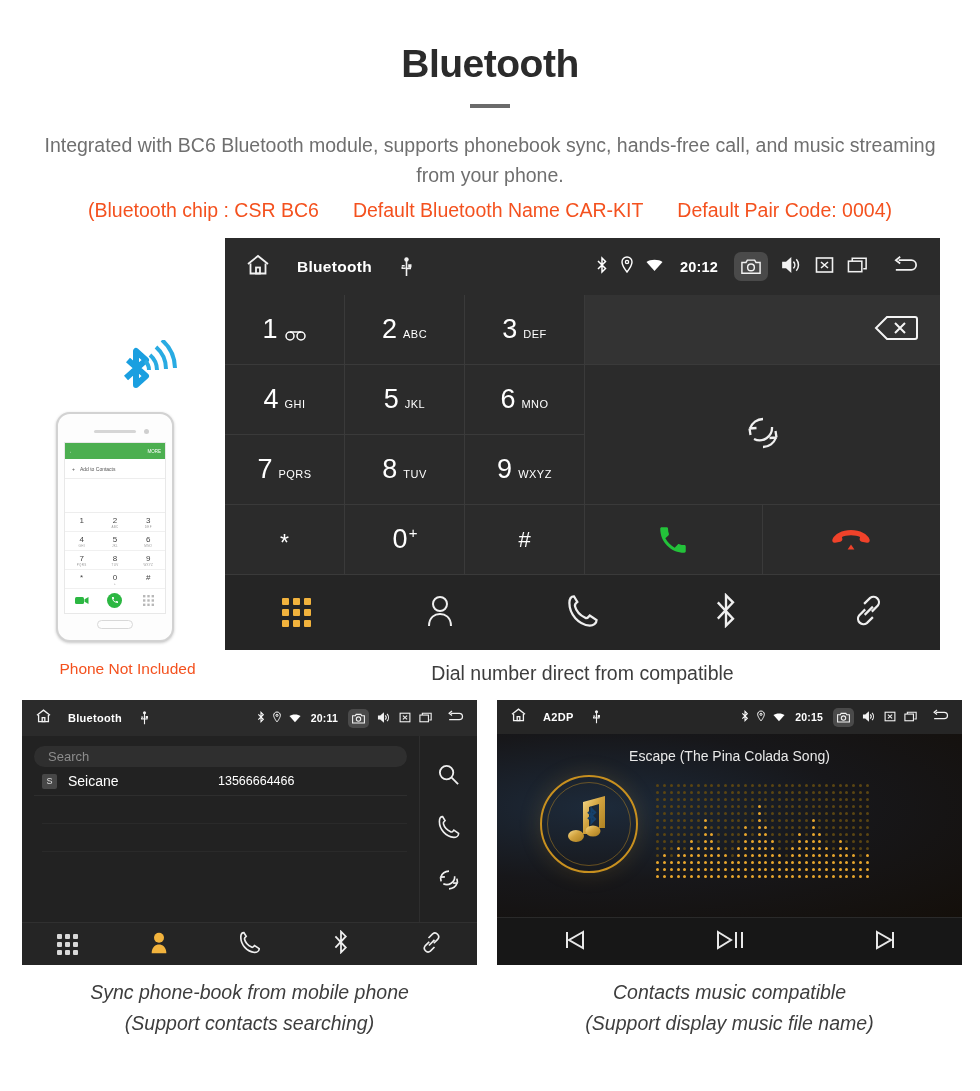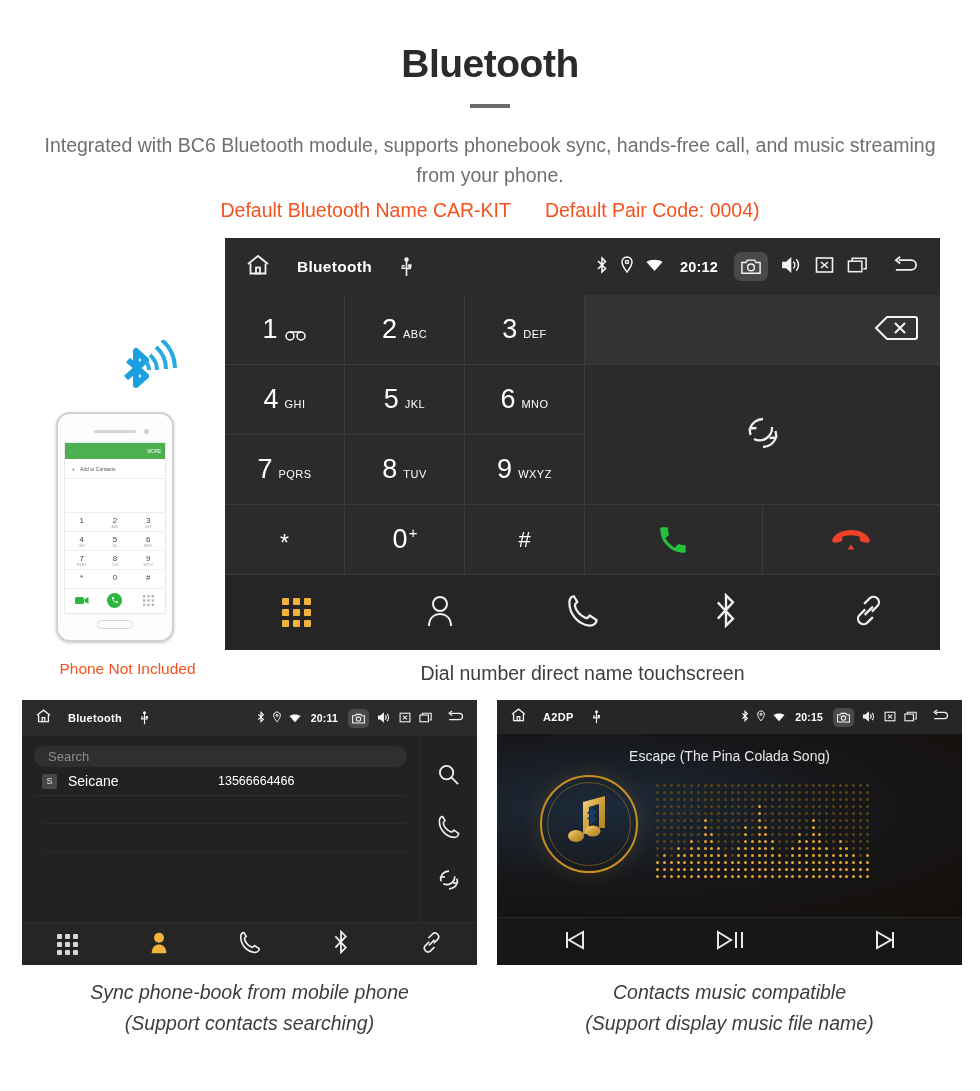--- a/index.html
+++ b/index.html
@@ -286,20 +286,21 @@
   }
 </style>
 </head>
 <body>
 
 <div class="page-head">
   <div class="page-title">Bluetooth</div>
   <div class="title-rule"></div>
   <div class="page-desc">Integrated with BC6 Bluetooth module, supports phonebook sync, hands-free call, and music streaming from your phone.</div>
   <div class="spec-line">
+    <span>(Bluetooth chip : CSR BC6</span>
     <span>Default Bluetooth Name CAR-KIT</span>
     <span>Default Pair Code: 0004)</span>
   </div>
 </div>
 
 <div class="phone-wrap">
   <div class="bt-signal">
     <svg width="66" height="56" viewBox="0 0 66 56">
       <path d="M10 38 L30 20 L20 11 L20 45 L30 36 L12 20" fill="none" stroke="#1a9fe0" stroke-width="6" stroke-linejoin="round"></path>
       <path d="M33 30 a12 12 0 0 0 -4 -9" fill="none" stroke="#29abe2" stroke-width="4"></path>
@@ -572,21 +573,21 @@
             <path d="M11 18 L5.5 23.5 a5 5 0 0 0 7 7 L18 25" transform="translate(0,-4)"></path>
             <path d="M17 12 L22.5 6.5 a5 5 0 0 0 -7 -7 L10 5" transform="translate(0,4)"></path>
             <path d="M10.5 19 L18 11.5"></path>
           </svg>
         </span>
       </span>
     </div>
   </div>
 </div>
 
-<div class="caption" style="left:225px; top:662px; width:715px;">Dial number direct name touchscreen</div>
+<div class="caption" style="left:225px; top:662px; width:715px;">Dial number direct from compatible</div>
 
 <div class="panel-phonebook">
   <div class="statusbar pb-status">
     <span class="ic">
       <svg width="17" height="16" viewBox="0 0 26 24" fill="none" stroke="#f2f2f2" stroke-width="2">
           <path d="M3 11 L13 3 L23 11"></path>
           <path d="M5.5 10.5 V20.5 H20.5 V10.5"></path>
           <rect x="11" y="14.5" width="4" height="6"></rect>
         </svg>
     </span>

